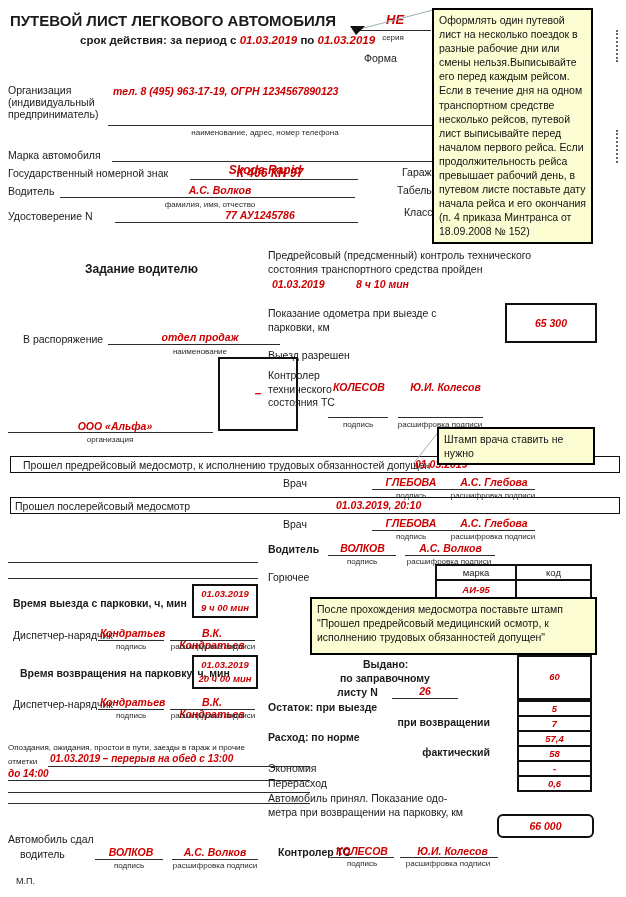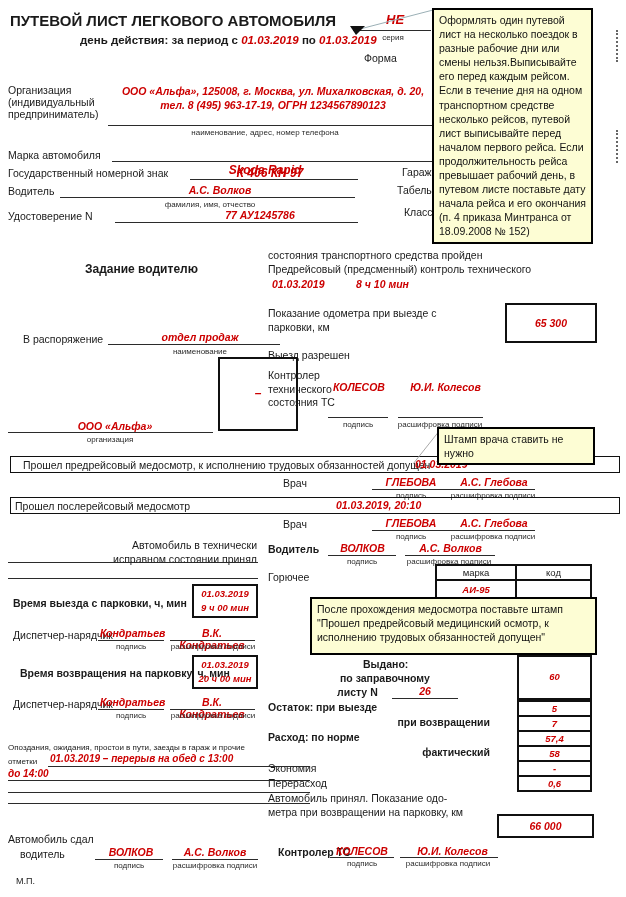--- a/index.html
+++ b/index.html
@@ -1,21 +1,21 @@
 <!DOCTYPE html>
 <html style="--red: #cc0000; --note-bg: #fdfdd4;"><head>
 <meta charset="utf-8">
 <style>
   html,body{margin:0;padding:0;background:#ffffff;}
   #page{position:relative;width:626px;height:897px;background:#ffffff;overflow:hidden;
         font-family:"Liberation Sans","DejaVu Sans",sans-serif;color:#1a1a1a;}
   .abs{position:absolute;}
   .lbl{font-size:10.5px;line-height:12px;color:#1a1a1a;}
   .b{font-weight:bold;}
-  .red{color:var(--red,#cc0000);font-weight:bold;font-style:italic;text-align:center;}
+  .red{color:var(--red,#cc0000);font-weight:bold;font-style:italic;}
   .cap{font-size:8px;color:#2a2a2a;text-align:center;line-height:9px;}
   .sm{font-size:8px;line-height:10px;color:#1a1a1a;}
   .ctr{text-align:center;}
   .rt{text-align:right;}
   .line{border-bottom:1.5px solid #2b2b2b;height:0;}
   .box{border:2.5px solid #101010;box-sizing:border-box;}
   .thinbox{border:1.5px solid #101010;box-sizing:border-box;}
   .note{background:var(--note-bg,#fdfdd4);border:2px solid #000;box-sizing:border-box;
         font-size:10.5px;line-height:14.1px;padding:3px 5px;z-index:6;color:#111;}
   .svgov{position:absolute;left:0;top:0;z-index:4;pointer-events:none;}
@@ -30,41 +30,40 @@
 <div id="page">
 
   <svg class="svgov" width="626" height="897">
     <line x1="433" y1="10" x2="360" y2="29" stroke="#9bb0b6" stroke-width="1"></line>
     <polygon points="350,26 365,26 356,35" fill="#111"></polygon>
     <line x1="413" y1="464" x2="440" y2="430" stroke="#aaa" stroke-width="1"></line>
   </svg>
 
   <div class="abs" style="left:10px;top:12px;font-size:15px;font-weight:bold;">ПУТЕВОЙ ЛИСТ ЛЕГКОВОГО АВТОМОБИЛЯ</div>
   <div class="abs" style="left:80px;top:34px;font-size:11.5px;font-weight:bold;">
-    <span>день действия: за период с</span>
+    <span>срок действия: за период с</span>
     <span class="red">01.03.2019</span>
     <span>по</span>
     <span class="red">01.03.2019</span>
   </div>
   <div class="abs red" style="left:386px;top:12px;font-size:13px;">НЕ</div>
   <div class="abs line" style="left:353px;top:30px;width:78px;"></div>
   <div class="abs cap" style="left:363px;top:33px;width:60px;">серия</div>
   <div class="abs lbl" style="left:364px;top:52px;">Форма</div>
   <div class="abs dotted" style="left:616px;top:30px;height:32px;"></div>
   <div class="abs dotted" style="left:616px;top:130px;height:33px;"></div>
 
   <div class="abs note" style="left:432px;top:8px;width:161px;min-height:212px;">Оформлять один путевой лист на несколько поездок в разные рабочие дни или смены нельзя.Выписывайте его перед каждым рейсом. Если в течение дня на одном транспортном средстве несколько рейсов, путевой лист выписывайте перед началом первого рейса. Если продолжительность рейса превышает рабочий день, в путевом листе поставьте дату начала рейса и его окончания (п. 4 приказа Минтранса от 18.09.2008 № 152)</div>
 
   <div class="abs lbl" style="left:8px;top:84px;">
     <div>Организация</div>
     <div>(индивидуальный</div>
     <div>предприниматель)</div>
   </div>
   <div class="abs red" style="left:113px;top:85px;font-size:10.5px;line-height:13.5px;width:320px;">
-    <div>ООО «Альфа», 125008, г. Москва, ул. Михалковская, д. 20,</div>
     <div>тел. 8 (495) 963-17-19, ОГРН 1234567890123</div>
   </div>
   <div class="abs line" style="left:108px;top:125px;width:324px;"></div>
   <div class="abs cap" style="left:150px;top:128px;width:230px;">наименование, адрес, номер телефона</div>
 
   <div class="abs lbl" style="left:8px;top:149px;">Марка автомобиля</div>
   <div class="abs red ctr" style="left:180px;top:148px;width:170px;font-size:12px;margin-top:15px;">Skoda Rapid</div>
   <div class="abs line" style="left:112px;top:161px;width:320px;"></div>
 
   <div class="abs lbl" style="left:8px;top:167px;">Государственный номерной знак</div>
@@ -78,22 +77,22 @@
   <div class="abs lbl" style="left:397px;top:184px;">Табельн</div>
   <div class="abs cap" style="left:130px;top:200px;width:160px;">фамилия, имя, отчество</div>
 
   <div class="abs lbl" style="left:8px;top:210px;">Удостоверение N</div>
   <div class="abs red ctr" style="left:190px;top:209px;width:140px;font-size:10.5px;">77 АУ1245786</div>
   <div class="abs line" style="left:115px;top:222px;width:243px;"></div>
   <div class="abs lbl" style="left:404px;top:206px;">Класс</div>
 
   <div class="abs b" style="left:85px;top:262px;font-size:12px;">Задание водителю</div>
   <div class="abs lbl" style="left:268px;top:249px;line-height:13.5px;">
+    <div>Предрейсовый (предсменный) контроль технического</div>
     <div>состояния транспортного средства пройден</div>
-    <div>Предрейсовый (предсменный) контроль технического</div>
   </div>
   <div class="abs red" style="left:272px;top:278px;font-size:10.5px;">01.03.2019</div>
   <div class="abs red" style="left:356px;top:278px;font-size:10.5px;">8 ч 10 мин</div>
 
   <div class="abs lbl" style="left:268px;top:307px;line-height:13.5px;">
     <div>Показание одометра при выезде с</div>
     <div>парковки, км</div>
   </div>
   <div class="abs box" style="left:505px;top:303px;width:92px;height:40px;">
     <div class="red ctr" style="line-height:36px;font-size:10.5px;">65 300</div>
@@ -145,24 +144,20 @@
     <span class="red" style="position:absolute;left:325px;top:1px;font-size:10.5px;">01.03.2019, 20:10</span>
   </div>
   <div class="abs lbl" style="left:283px;top:518px;">Врач</div>
   <div class="abs red ctr" style="left:375px;top:517px;width:72px;font-size:10.5px;">ГЛЕБОВА</div>
   <div class="abs red ctr" style="left:455px;top:517px;width:78px;font-size:10.5px;">А.С. Глебова</div>
   <div class="abs line" style="left:372px;top:530px;width:78px;"></div>
   <div class="abs line" style="left:450px;top:530px;width:85px;"></div>
   <div class="abs cap" style="left:372px;top:532px;width:78px;">подпись</div>
   <div class="abs cap" style="left:448px;top:532px;width:90px;">расшифровка подписи</div>
 
-  <div class="abs lbl rt" style="left:95px;top:538px;width:162px;line-height:14px;">
-    <div>Автомобиль в технически</div>
-    <div>исправном состоянии принял</div>
-  </div>
   <div class="abs lbl b" style="left:268px;top:543px;">Водитель</div>
   <div class="abs red ctr" style="left:330px;top:542px;width:65px;font-size:10.5px;">ВОЛКОВ</div>
   <div class="abs red ctr" style="left:408px;top:542px;width:85px;font-size:10.5px;">А.С. Волков</div>
   <div class="abs line" style="left:328px;top:555px;width:68px;"></div>
   <div class="abs line" style="left:405px;top:555px;width:90px;"></div>
   <div class="abs cap" style="left:328px;top:557px;width:68px;">подпись</div>
   <div class="abs cap" style="left:403px;top:557px;width:92px;">расшифровка подписи</div>
   <div class="abs line" style="left:8px;top:562px;width:250px;"></div>
   <div class="abs line" style="left:8px;top:578px;width:250px;"></div>
 
@@ -226,21 +221,21 @@
     <div class="statcell red">57,4</div>
     <div class="statcell red">58</div>
     <div class="statcell red">-</div>
     <div class="statcell red">0,6</div>
   </div>
 
   <div class="abs lbl" style="left:268px;top:792px;line-height:13.5px;">
     <div>Автомобиль принял. Показание одо-</div>
     <div>метра при возвращении на парковку, км</div>
   </div>
-  <div class="abs box" style="left:497px;top:814px;width:97px;height:24px;">
+  <div class="abs box" style="left:497px;top:814px;width:97px;height:24px;border-radius:6px;">
     <div class="red ctr" style="font-size:10.5px;line-height:20px;">66 000</div>
   </div>
 
   <div class="abs sm" style="left:8px;top:743px;width:265px;">Опоздания, ожидания, простои в пути, заезды в гараж и прочие</div>
   <div class="abs sm" style="left:8px;top:757px;">отметки</div>
   <div class="abs red" style="left:50px;top:753px;font-size:10px;">01.03.2019 – перерыв на обед с 13:00</div>
   <div class="abs line" style="left:48px;top:766px;width:262px;"></div>
   <div class="abs red" style="left:8px;top:768px;font-size:10px;">до 14:00</div>
   <div class="abs line" style="left:8px;top:780px;width:302px;"></div>
   <div class="abs line" style="left:8px;top:792px;width:302px;"></div>

